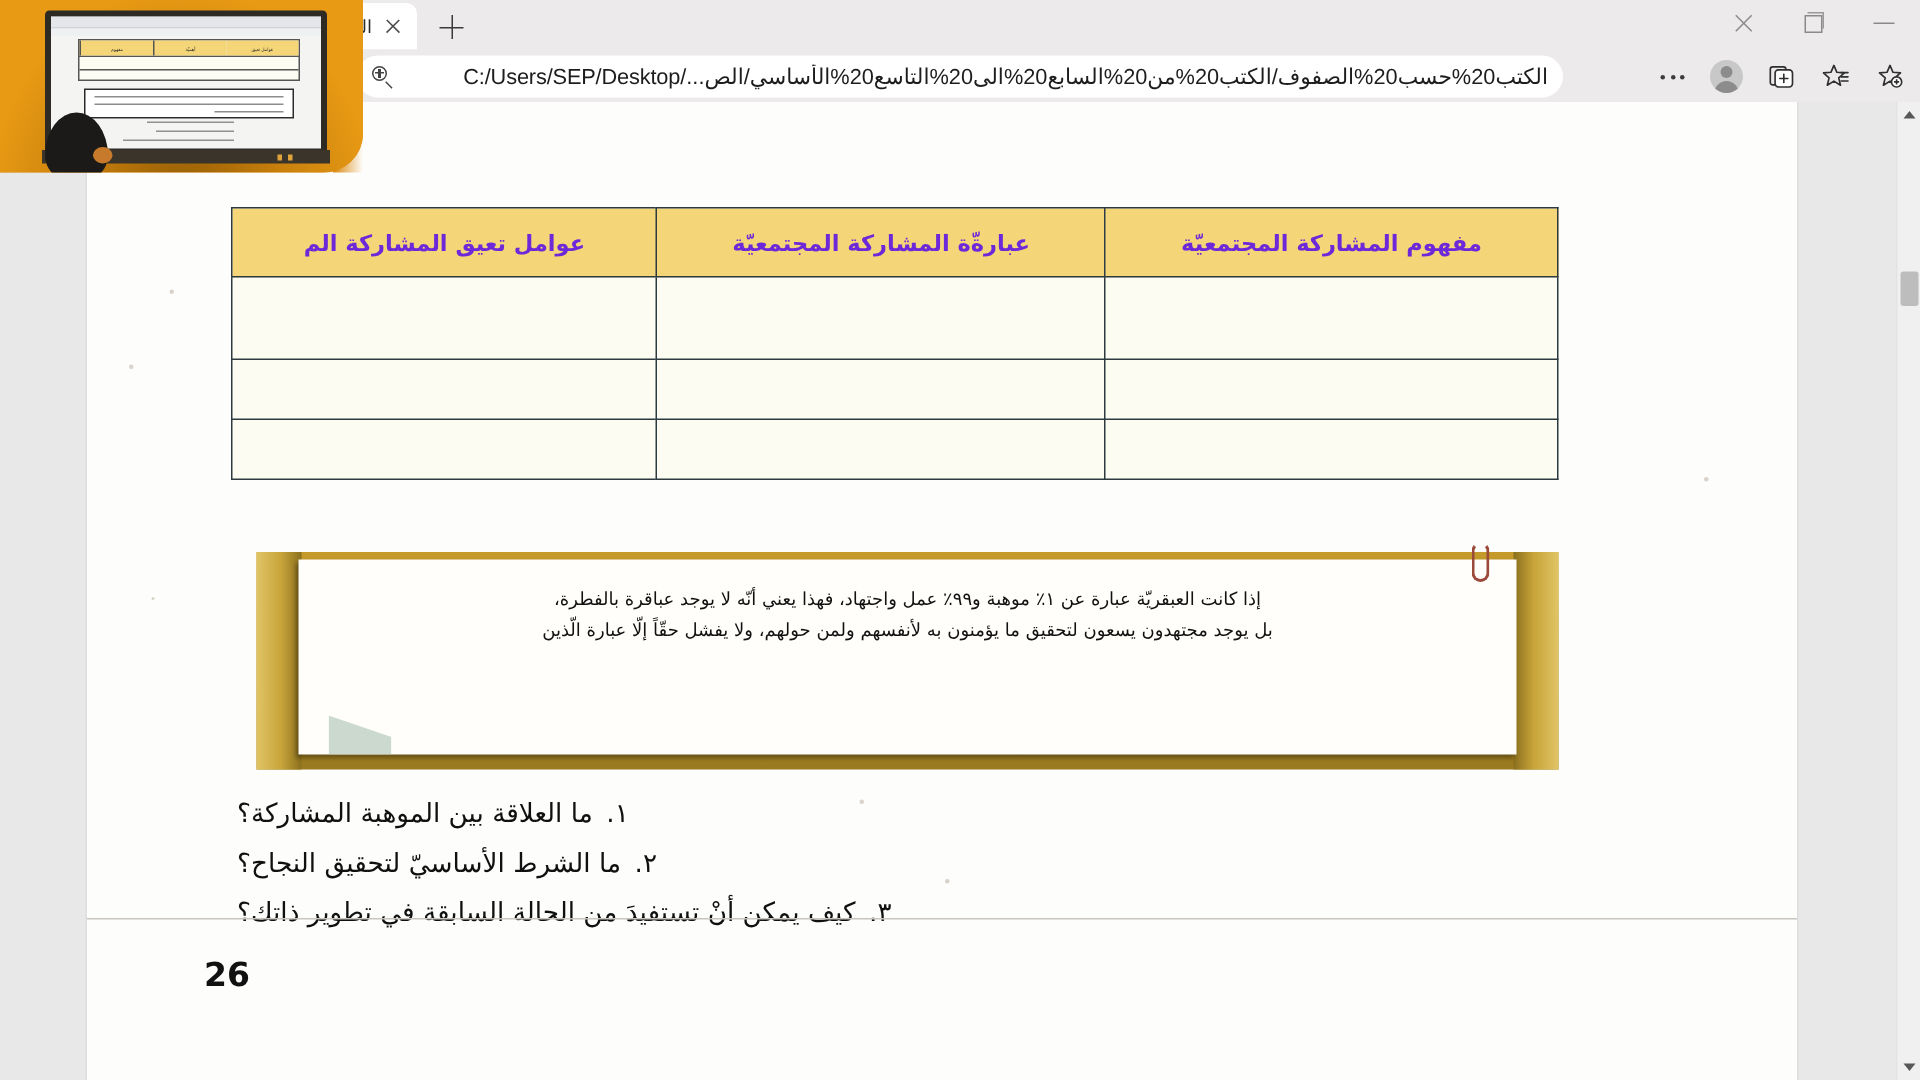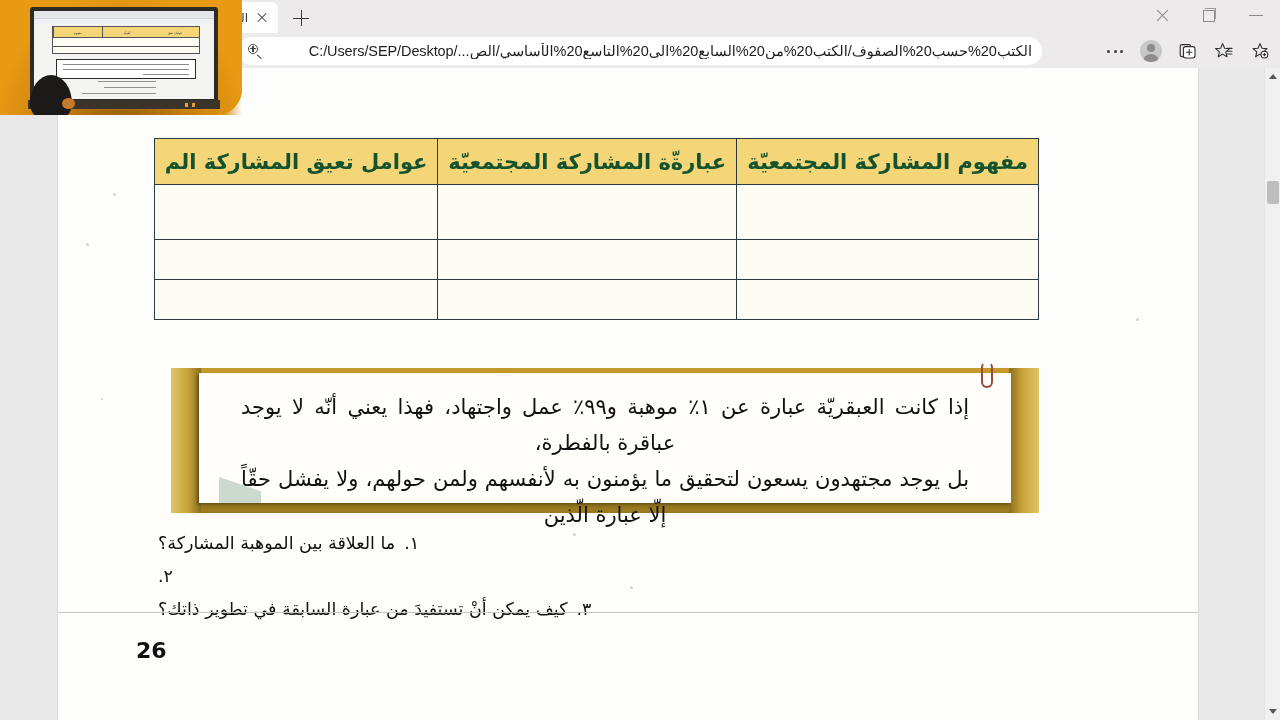--- a/index.html
+++ b/index.html
@@ -281,23 +281,23 @@
     top: 130px;
     left: 96px;
     width: 885px;
     border-collapse: collapse;
     direction: rtl;
   }
   .doc-table th {
     background: #f4d578;
     border: 1.6px solid #2d3a3f;
     height: 46px;
-    font-size: 21px;
+    font-size: 15px;
     font-weight: bold;
-    color: #14532d;
+    color: #6d28d9;
     font-family: "DejaVu Sans", "Liberation Sans", sans-serif;
     white-space: nowrap;
     padding: 0 6px;
     text-align: center;
   }
   .doc-table td {
     border: 1.6px solid #2d3a3f;
     background: #fdfcf3;
   }
   .row-tall td { height: 55px; }
@@ -364,21 +364,21 @@
     border: 2px solid #9b4a3a;
     border-radius: 6px 6px 7px 7px;
     border-top-color: transparent;
     z-index: 4;
   }
   .quote-text {
     position: absolute;
     top: 16px; right: 42px; left: 42px;
     direction: rtl;
     text-align: center;
-    font-size: 21px;
+    font-size: 12px;
     line-height: 1.72;
     color: #111;
     font-family: "DejaVu Sans", "Liberation Sans", sans-serif;
   }
   .quote-text p { text-align: justify; text-align-last: center; }
 
   
   .questions {
     position: absolute;
     top: 525px;
@@ -710,24 +710,25 @@
         <div class="quote-clip"></div>
       </div>
 
       <div class="questions">
         <div class="q-row">
           <span class="q-num">١.</span>
           <span class="q-text">ما العلاقة بين الموهبة المشاركة؟</span>
         </div>
         <div class="q-row">
           <span class="q-num">٢.</span>
+          <span class="q-text">ما الشرط الأساسيّ لتحقيق النجاح؟</span>
         </div>
         <div class="q-row">
           <span class="q-num">٣.</span>
-          <span class="q-text">كيف يمكن أنْ تستفيدَ من عبارة السابقة في تطوير ذاتك؟</span>
+          <span class="q-text">كيف يمكن أنْ تستفيدَ من الحالة السابقة في تطوير ذاتك؟</span>
         </div>
       </div>
 
       <div class="page-number">26</div>
 
       <div class="page-sep"></div>
     </div>
   </div>
 
   <div class="scrollbar">

